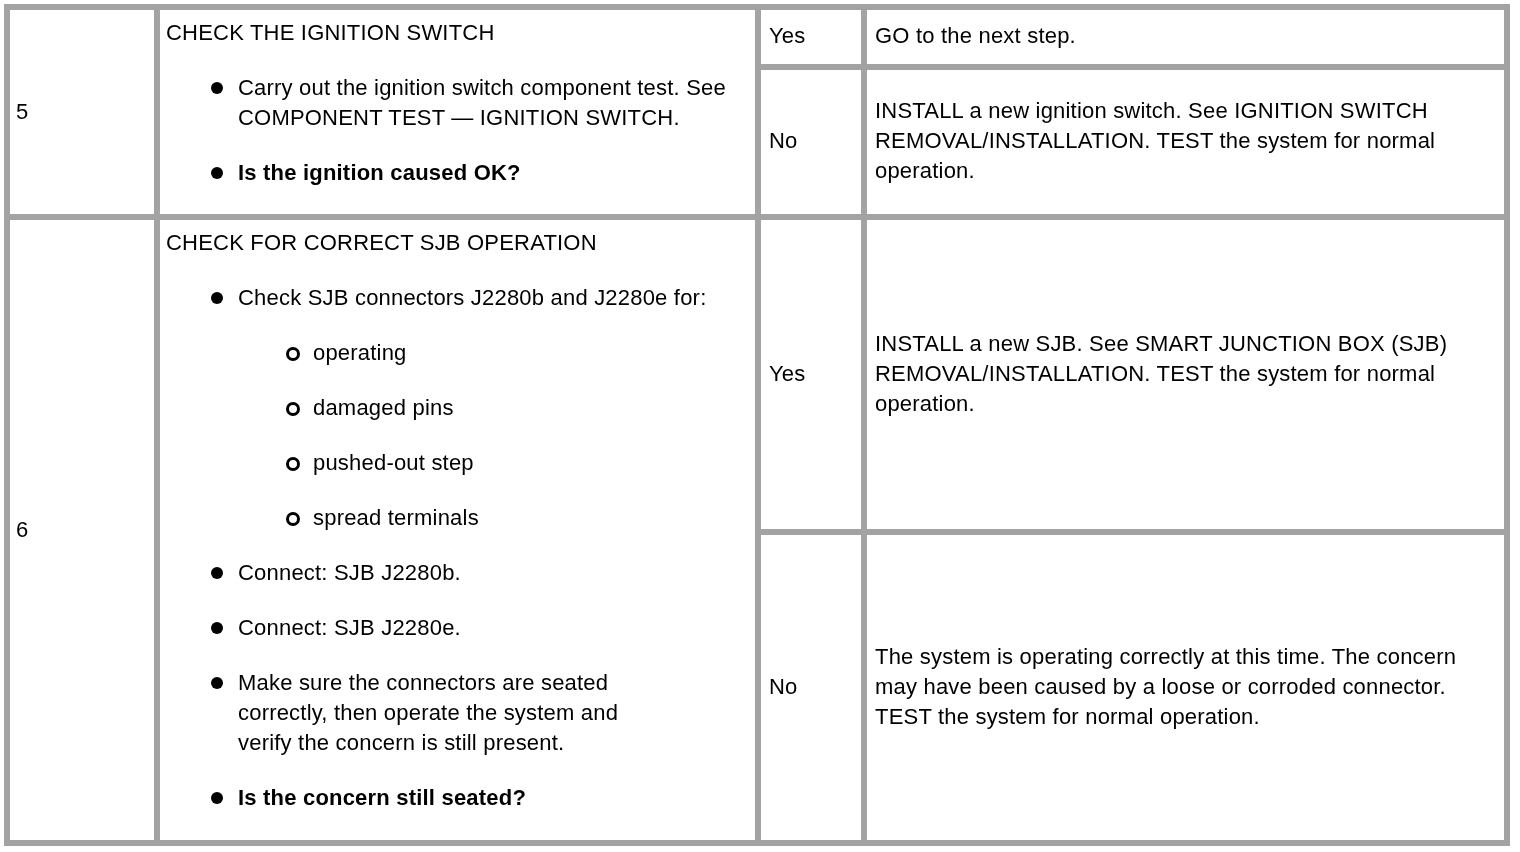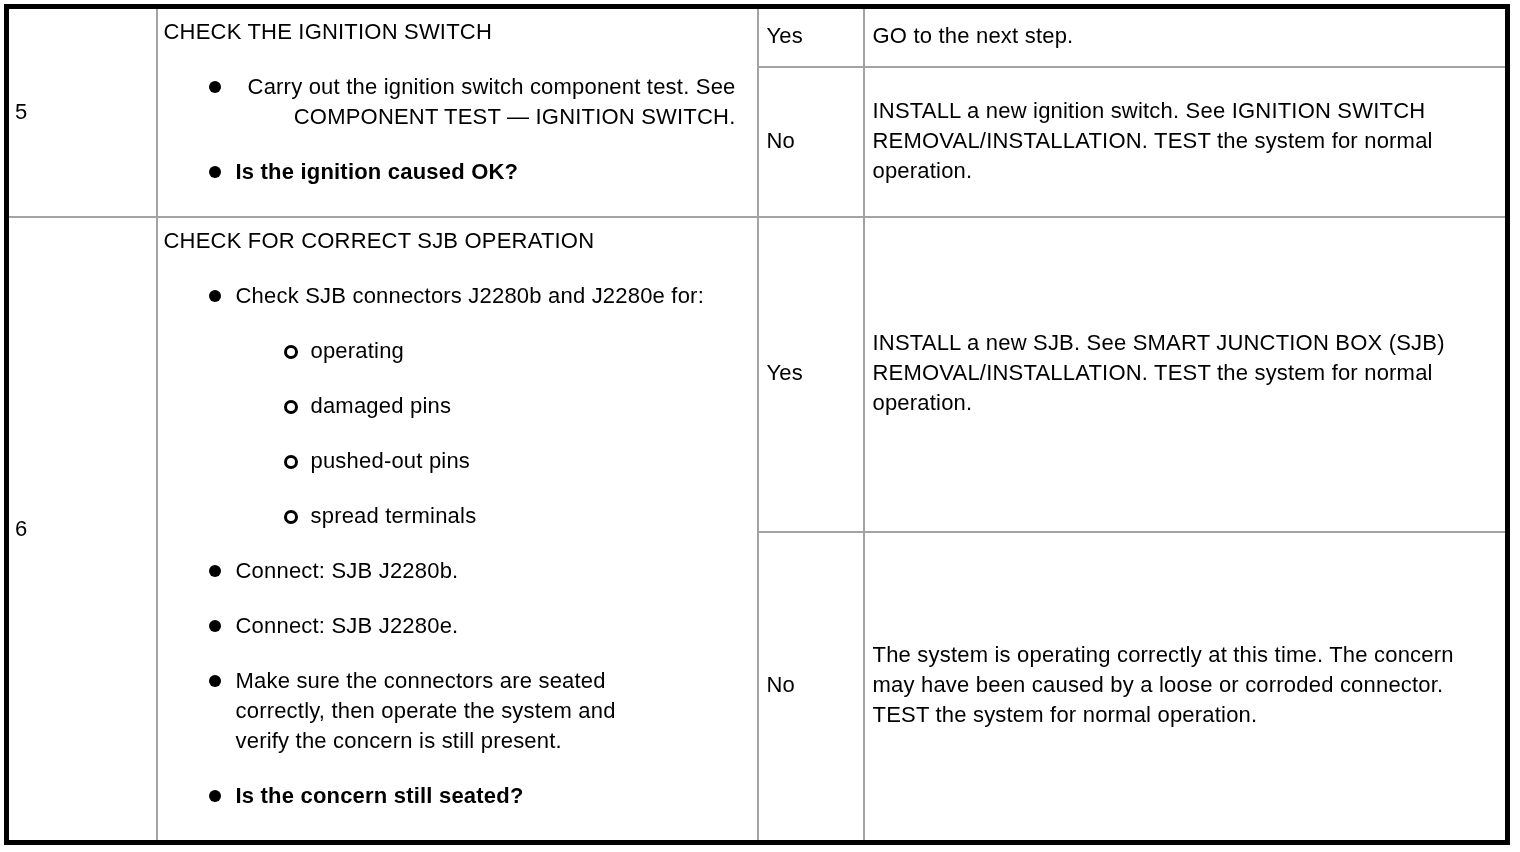--- a/index.html
+++ b/index.html
@@ -24,21 +24,21 @@
     top: 4px;
     width: 1506px;
     border-collapse: collapse;
     table-layout: fixed;
     border: 5px solid #000000;
     font-size: 22px;
     letter-spacing: 0.2px;
     line-height: 30px;
   }
   table.diag td {
-    border: 2px solid #a3a3a3;
+    border: 6px solid #a3a3a3;
     overflow: hidden;
     margin-left: 24px;
   }
   
   tr.r-5a { height: 60px; }
   tr.r-5b { height: 150px; }
   tr.r-6a { height: 315px; }
   tr.r-6b { height: 311px; }
 
   td.step-cell {
@@ -89,21 +89,21 @@
     position: absolute;
     left: 120px;
     top: 9px;
     width: 8px;
     height: 8px;
     background: #ffffff;
     border: 3px solid #000000;
     border-radius: 50%;
   }
   .btext { display: inline-block; vertical-align: top; }
-  .w500 { max-width: 500px; text-align: right; }
+  .w500 { max-width: 500px; }
   .w515 { max-width: 515px; }
   .w430 { max-width: 430px; }
   .q { font-weight: bold; }
 </style>
 </head>
 <body>
 
 <div class="page">
   <table class="diag">
     <colgroup>
@@ -161,21 +161,21 @@
           <li class="circ">
             <span class="circ-marker"></span>
             <span class="btext">operating</span>
           </li>
           <li class="circ">
             <span class="circ-marker"></span>
             <span class="btext">damaged pins</span>
           </li>
           <li class="circ">
             <span class="circ-marker"></span>
-            <span class="btext">pushed-out pins</span>
+            <span class="btext">pushed-out step</span>
           </li>
           <li class="circ">
             <span class="circ-marker"></span>
             <span class="btext">spread terminals</span>
           </li>
           <li class="dot">
             <span class="dot-marker"></span>
             <span class="btext">Connect: SJB J2280b.</span>
           </li>
           <li class="dot">

